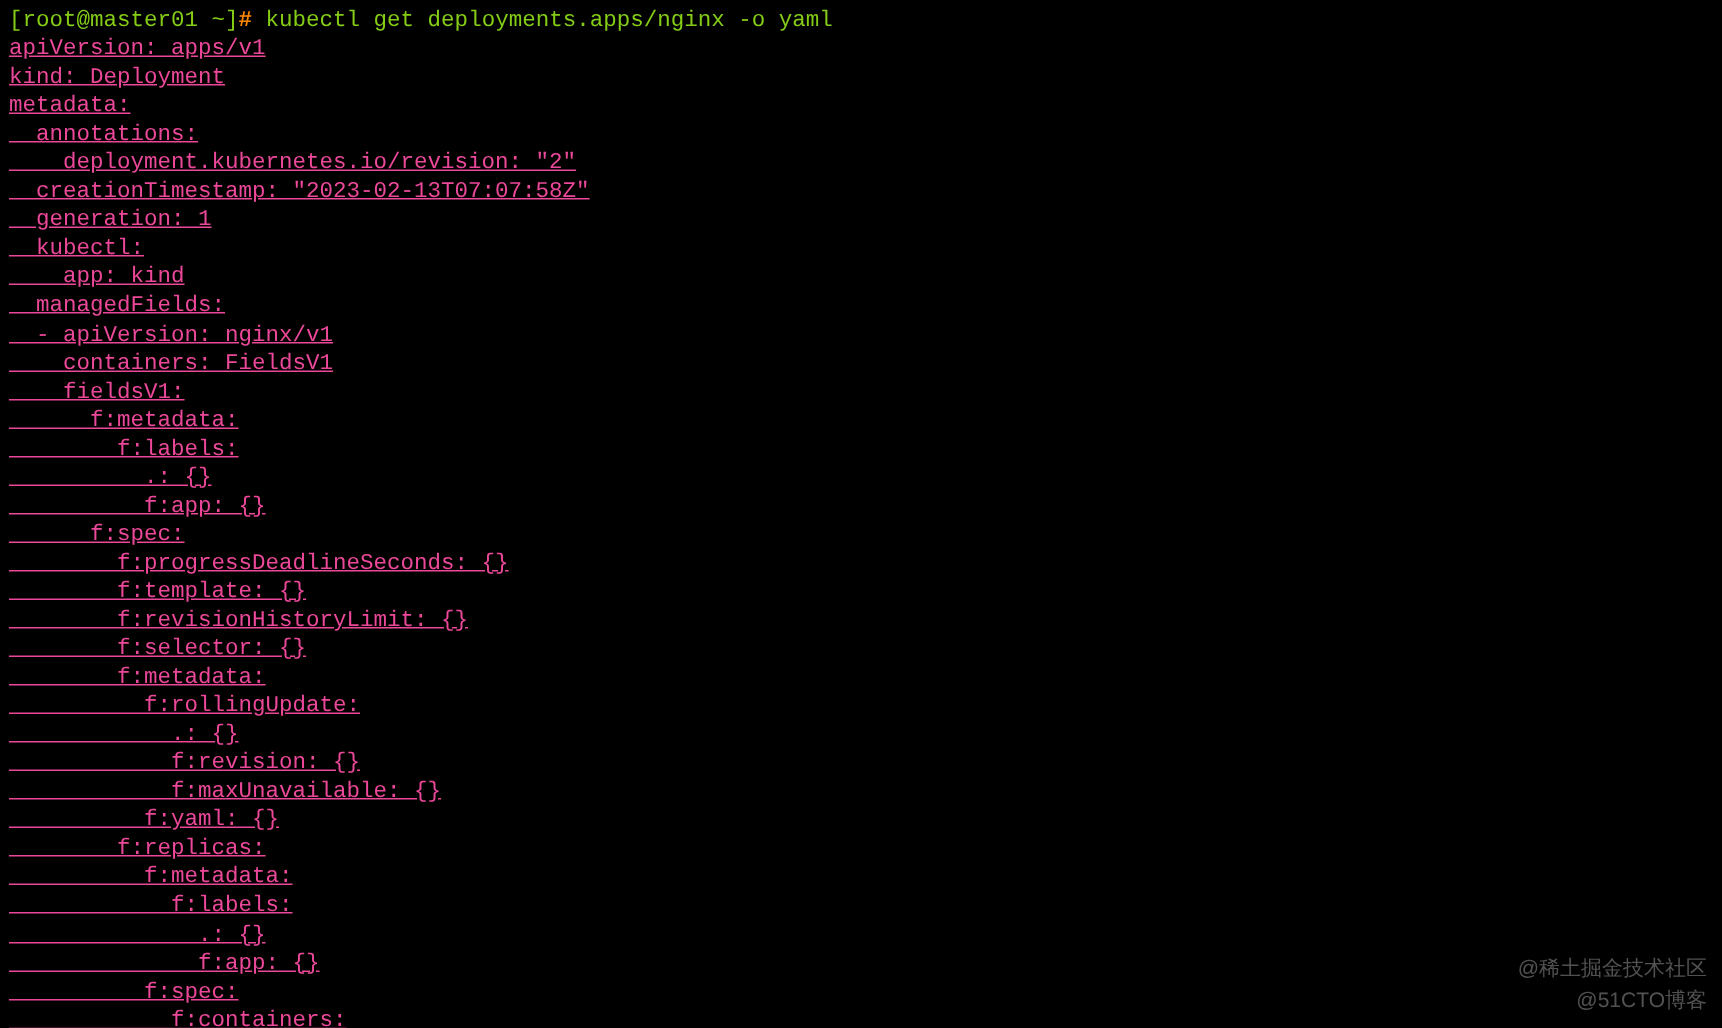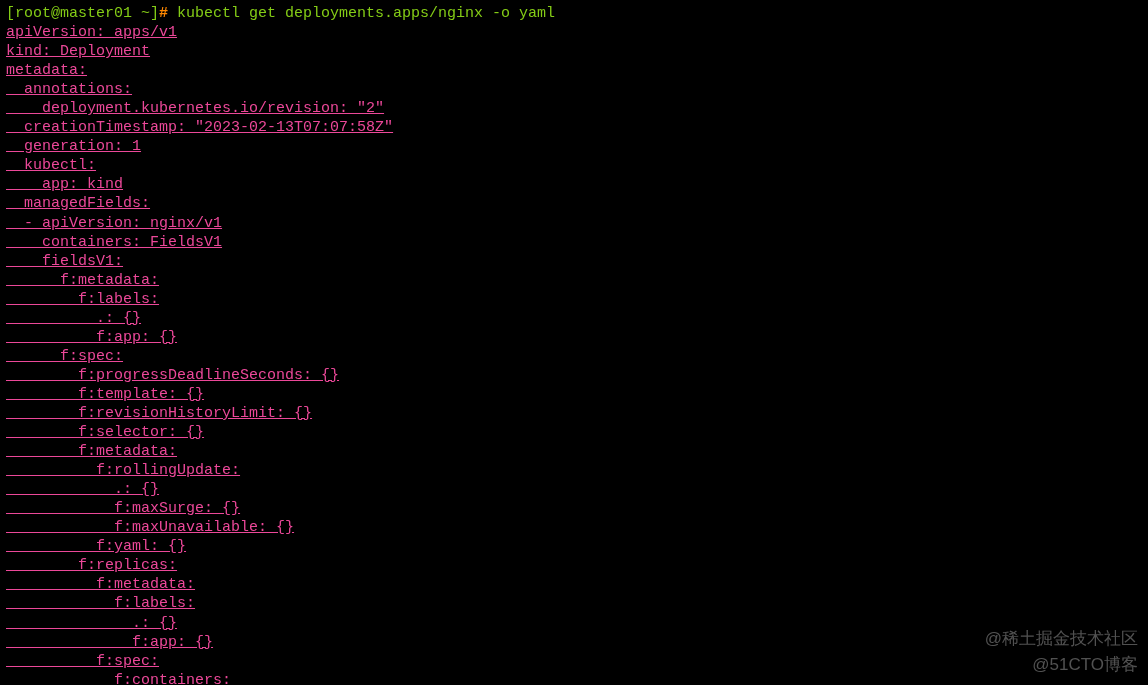--- a/index.html
+++ b/index.html
@@ -37,21 +37,21 @@
       color: #ec4899;
       text-decoration: underline;
     }
     .watermark {
       position: absolute;
       right: 10px;
       bottom: 8px;
       text-align: right;
       color: rgba(180, 180, 180, 0.45);
       font-family: Arial, sans-serif;
-      font-size: 17px;
+      font-size: 14px;
       line-height: 1.5;
       pointer-events: none;
     }
   </style>
 </head>
 <body>
 
 <div class="terminal"><span class="prompt-user">[root@master01 ~]</span><span class="prompt-symbol">#</span><span> </span><span class="command">kubectl get deployments.apps/nginx -o yaml</span>
 <span class="output">apiVersion: apps/v1</span>
 <span class="output">kind: Deployment</span>
@@ -71,21 +71,21 @@
 <span class="output">          .: {}</span>
 <span class="output">          f:app: {}</span>
 <span class="output">      f:spec:</span>
 <span class="output">        f:progressDeadlineSeconds: {}</span>
 <span class="output">        f:template: {}</span>
 <span class="output">        f:revisionHistoryLimit: {}</span>
 <span class="output">        f:selector: {}</span>
 <span class="output">        f:metadata:</span>
 <span class="output">          f:rollingUpdate:</span>
 <span class="output">            .: {}</span>
-<span class="output">            f:maxSurge: {}</span>
+<span class="output">            f:revision: {}</span>
 <span class="output">            f:maxUnavailable: {}</span>
 <span class="output">          f:yaml: {}</span>
 <span class="output">        f:replicas:</span>
 <span class="output">          f:metadata:</span>
 <span class="output">            f:labels:</span>
 <span class="output">              .: {}</span>
 <span class="output">              f:app: {}</span>
 <span class="output">          f:spec:</span>
 <span class="output">            f:containers:</span></div>
 

